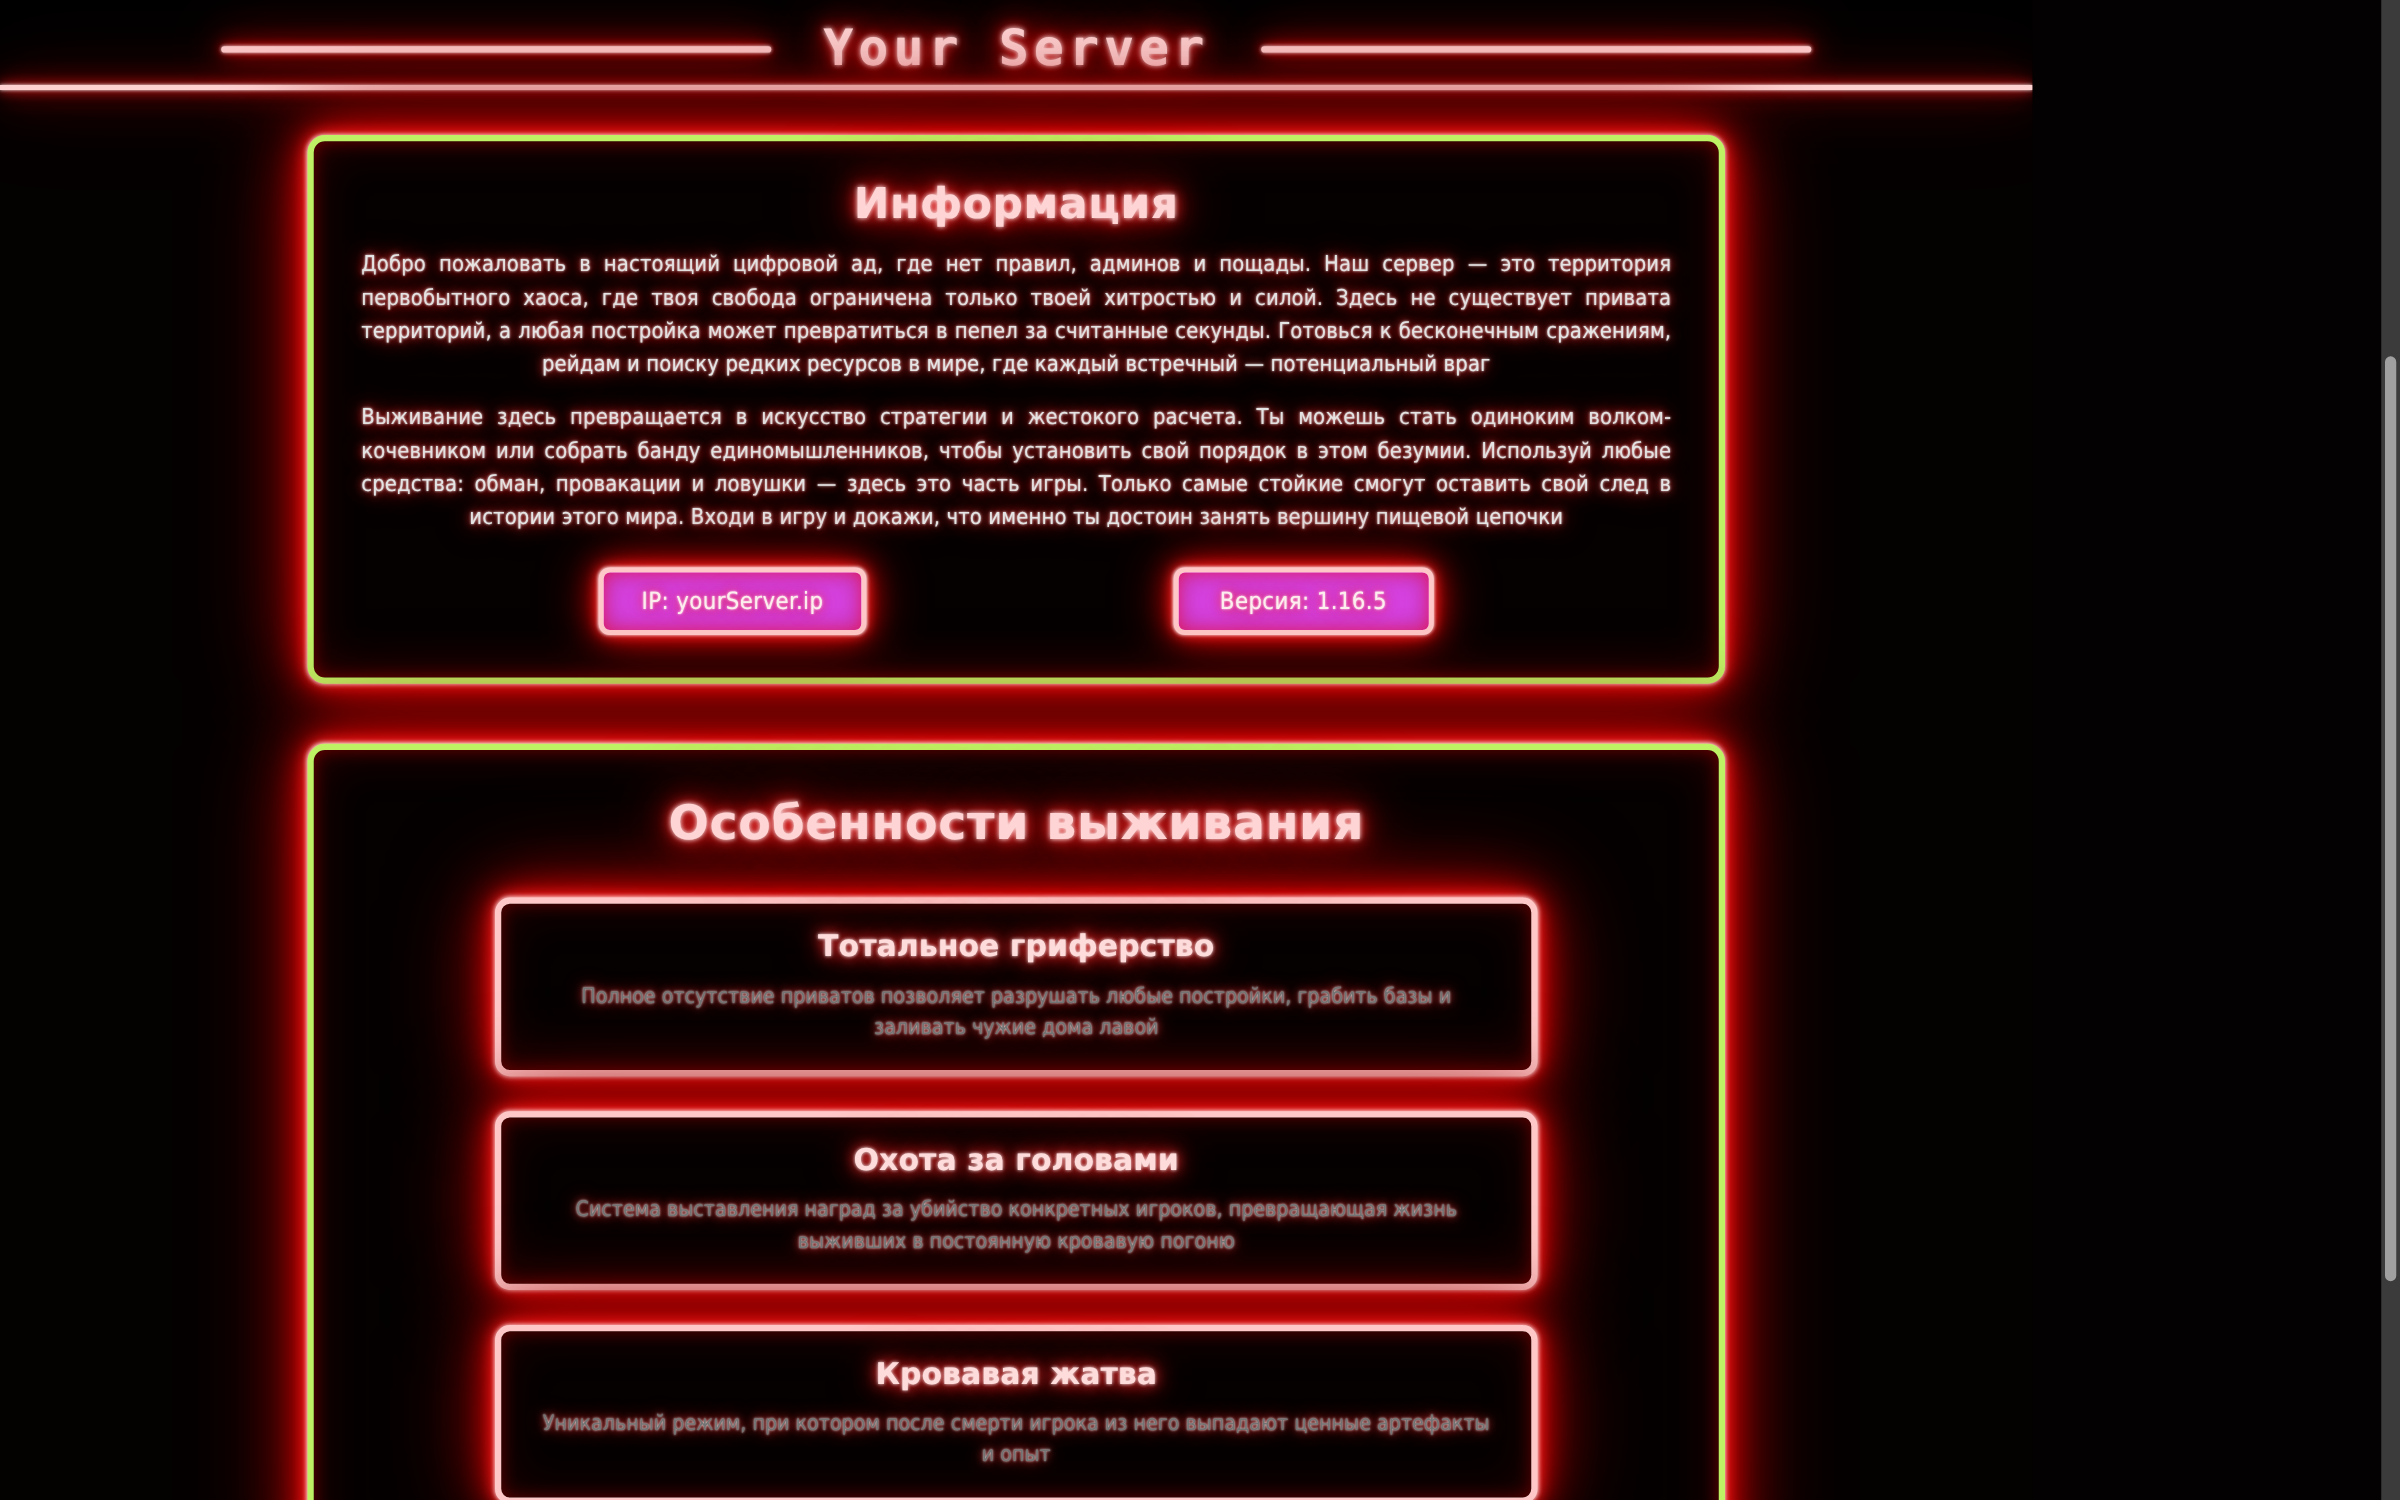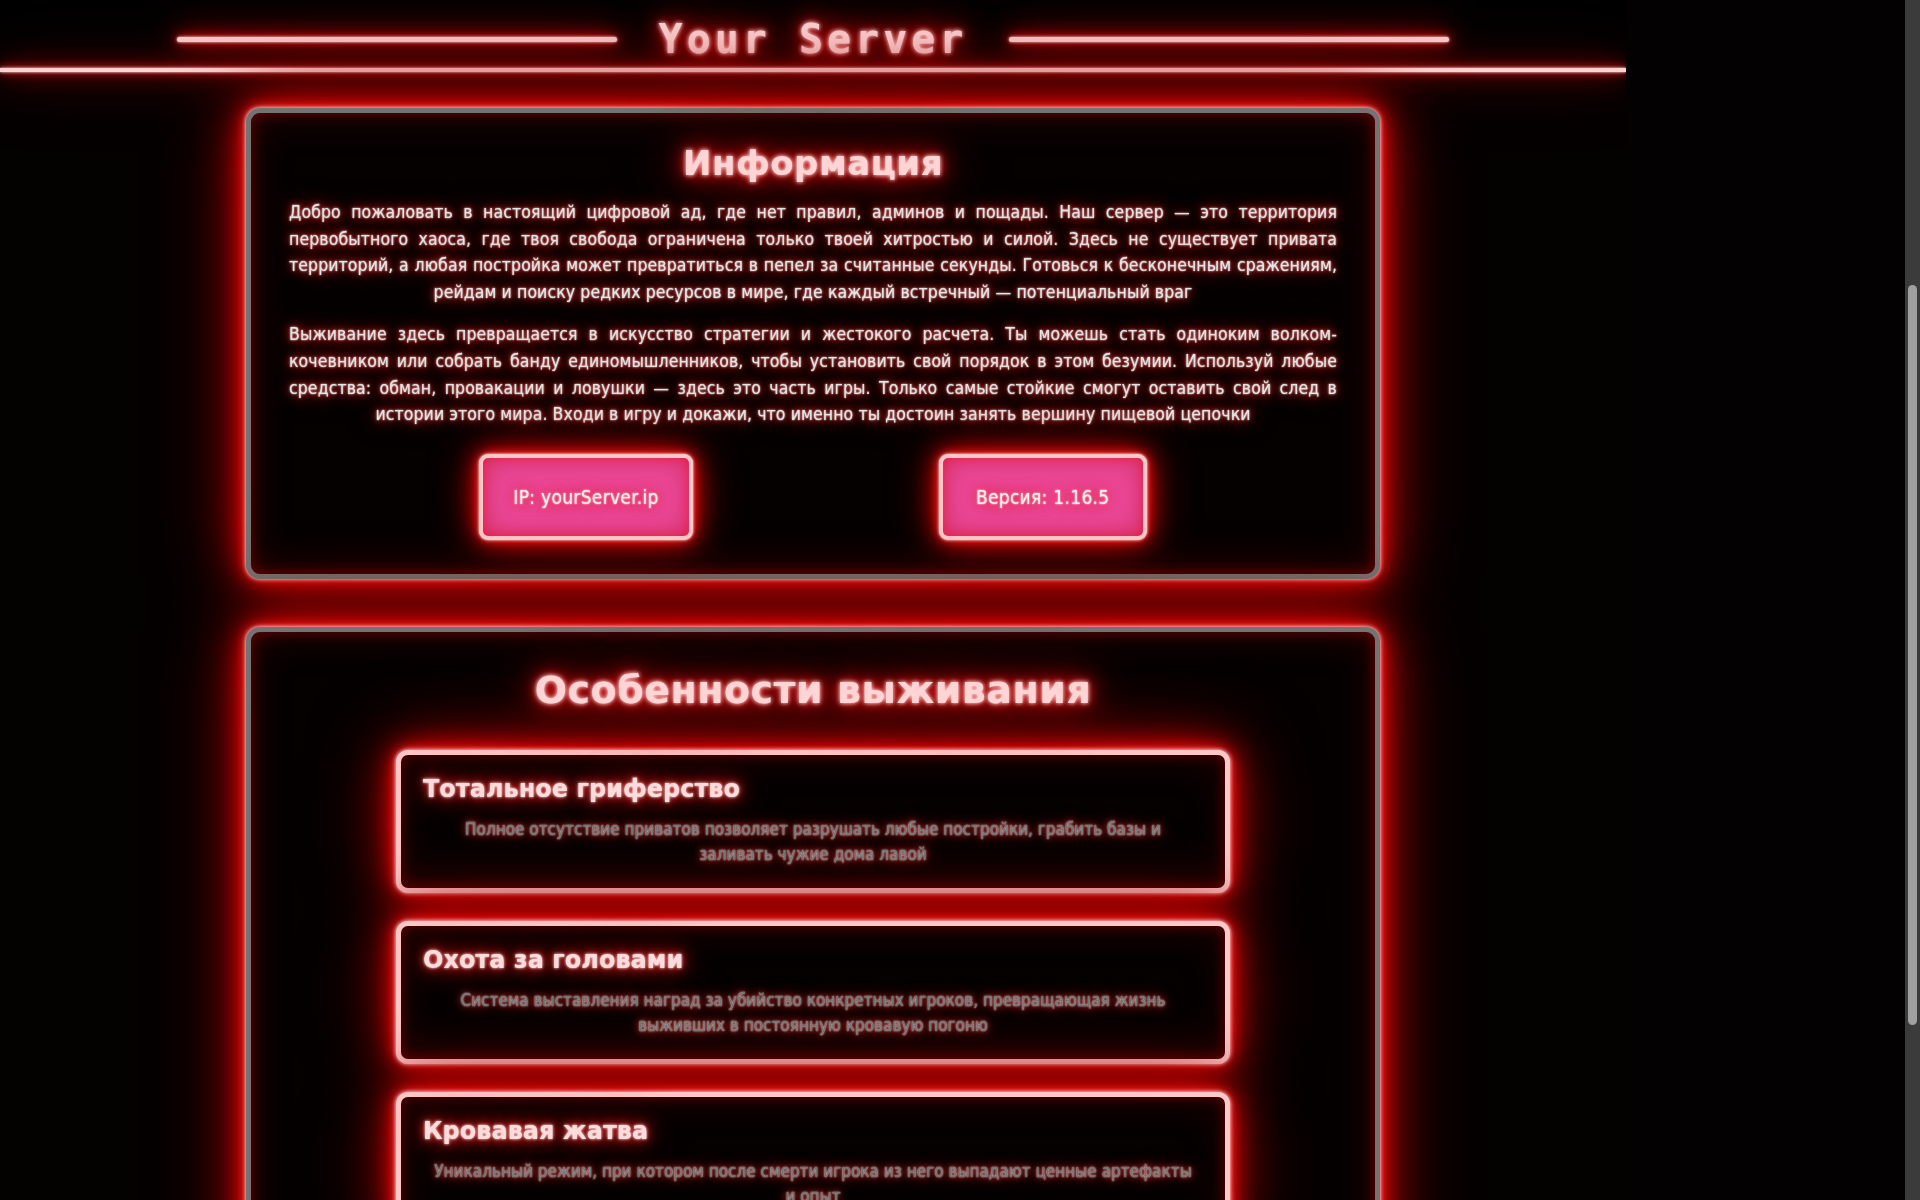--- a/index.html
+++ b/index.html
@@ -83,21 +83,21 @@
       0 0 20px #ff0000,
       0 0 40px #c00000,
       0 0 70px #900000;
   }
 
   
   .panel {
     position: relative;
     width: 1080px;
     margin: 0 auto 48px auto;
-    border: 5px solid #737373;
+    border: 5px solid #bef264;
     border-radius: 14px;
     background: #050101;
     box-shadow:
       0 0 4px #ffffff,
       0 0 12px #ff2a2a,
       0 0 26px #ff0000,
       0 0 52px #cc0000,
       0 0 90px #800000,
       inset 0 0 14px rgba(255, 0, 0, 0.35),
       inset 0 0 40px rgba(160, 0, 0, 0.25);
@@ -141,22 +141,22 @@
   
   .badge-row {
     display: flex;
     justify-content: center;
     gap: 246px;
     margin-top: 26px;
   }
   .badge {
     border: 4px solid #ffc8c8;
     border-radius: 9px;
-    background: #ec4899;
-    padding: 28px 30px;
+    background: #d946ef;
+    padding: 12px 30px;
     min-width: 140px;
     text-align: center;
     color: #fdeeee;
     font-family: "DejaVu Sans Condensed", "DejaVu Sans", sans-serif;
     font-size: 19px;
     letter-spacing: 0.3px;
     box-shadow:
       0 0 3px #ffffff,
       0 0 10px #ff2a2a,
       0 0 24px #ff0000,
@@ -180,20 +180,21 @@
     box-shadow:
       0 0 4px #ffffff,
       0 0 12px #ff2a2a,
       0 0 26px #ff0000,
       0 0 50px #bb0000,
       0 0 84px #7a0000,
       inset 0 0 14px rgba(255, 0, 0, 0.3),
       inset 0 0 40px rgba(140, 0, 0, 0.22);
   }
   .feature-title {
+    text-align: center;
     color: #ffdcdc;
     font-family: "DejaVu Sans", sans-serif;
     font-weight: bold;
     font-size: 24px;
     margin: 4px 0 14px 0;
     text-shadow:
       0 0 3px #ffffff,
       0 0 10px #ff3a3a,
       0 0 20px #e00000,
       0 0 40px #900000;

